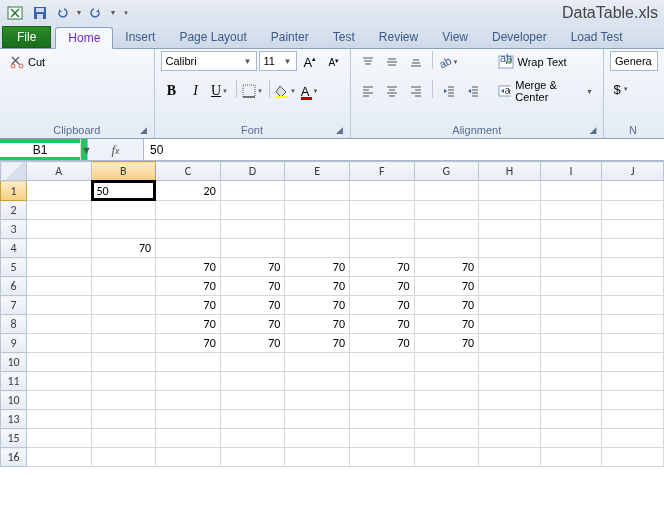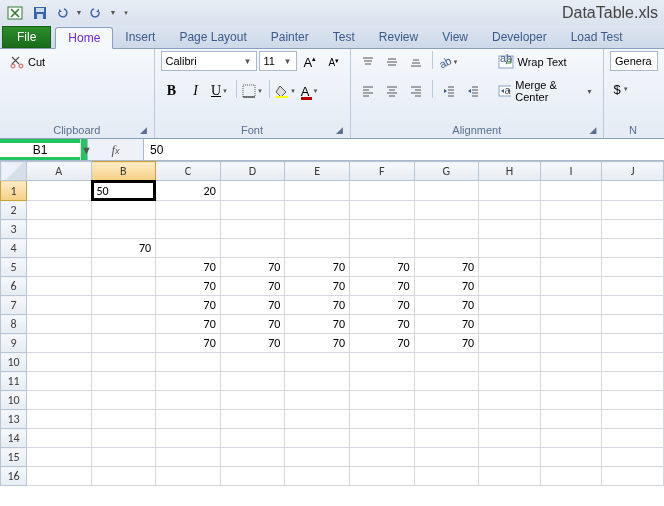--- a/index.html
+++ b/index.html
@@ -515,33 +515,20 @@
           <td></td>
           <td></td>
           <td></td>
           <td></td>
           <td></td>
           <td></td>
           <td></td>
           <td></td>
         </tr>
   <tr>
-          <th class="rowh">14</th>
-          <td></td>
-          <td></td>
-          <td></td>
-          <td></td>
-          <td></td>
-          <td></td>
-          <td></td>
-          <td></td>
-          <td></td>
-          <td></td>
-        </tr>
-  <tr>
           <th class="rowh">15</th>
           <td></td>
           <td></td>
           <td></td>
           <td></td>
           <td></td>
           <td></td>
           <td></td>
           <td></td>
           <td></td>

